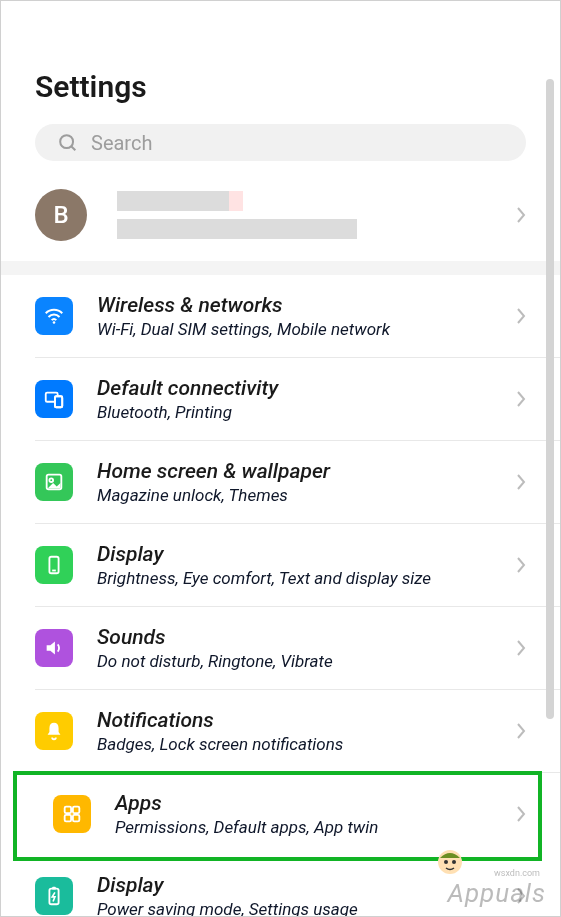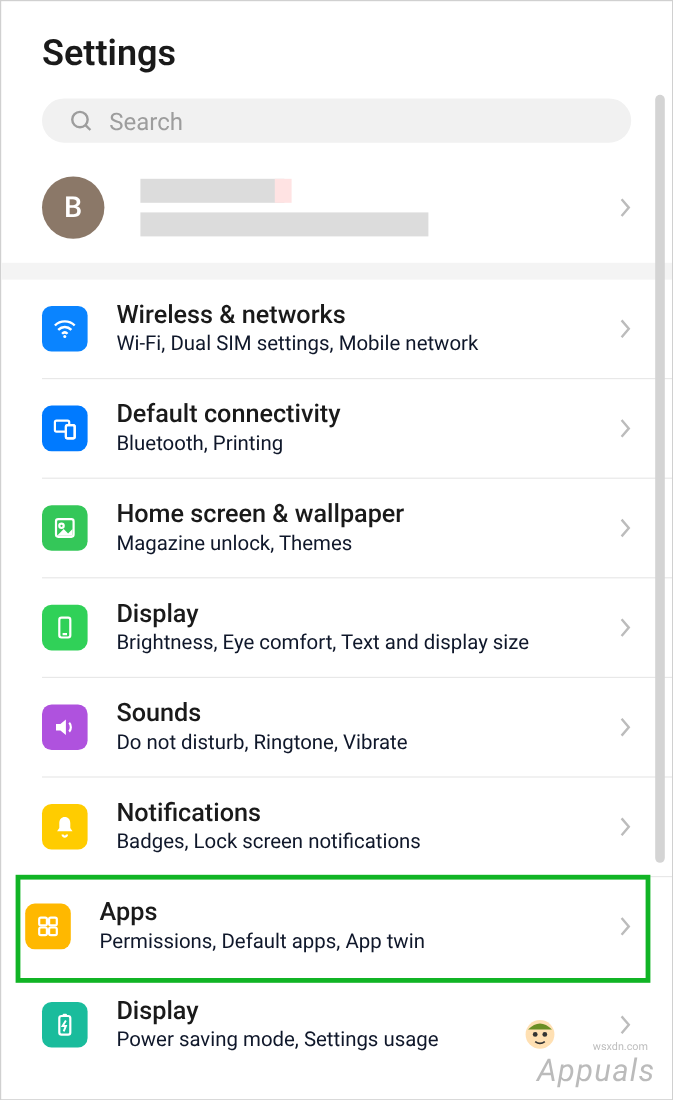--- a/index.html
+++ b/index.html
@@ -10,20 +10,21 @@
       font-family: -apple-system, BlinkMacSystemFont, "Segoe UI", Roboto, Arial, sans-serif;
       position: relative;
       overflow: hidden;
       border: 1px solid #d0d0d0;
     }
     .page-title {
       font-size: 30px;
       font-weight: 600;
       color: #1a1a1a;
       padding: 26px 16px 20px 34px;
+      margin-top: 42px;
     }
     .search-bar {
       margin: 0 34px 22px 34px;
       background: #f1f1f1;
       border-radius: 28px;
       height: 37px;
       display: flex;
       align-items: center;
       padding: 0 22px;
       cursor: text;
@@ -85,21 +86,21 @@
     .icon-box {
       width: 38px;
       height: 38px;
       border-radius: 8px;
       display: flex;
       align-items: center;
       justify-content: center;
       flex-shrink: 0;
       margin-right: 24px;
     }
-    .item-text { flex: 1; min-width: 0; }
+    .item-text { flex: 1; min-width: 0; font-style: italic; }
     .item-title {
       font-size: 21px;
       color: #1a1a1a;
       font-weight: 500;
       margin-bottom: 2px;
     }
     .item-sub {
       font-size: 17px;
       color: #0f172a;
     }
@@ -154,21 +155,21 @@
     .bg-blue2 { background: #007aff; }
     .bg-green { background: #34c759; }
     .bg-green2 { background: #30d158; }
     .bg-purple { background: #af52de; }
     .bg-yellow { background: #ffcc00; }
     .bg-orange { background: #ffb800; }
     .bg-teal { background: #1abc9c; }
     .apps-container {
       position: relative;
       margin-left: -34px;
-      padding-left: 20px;
+      padding-left: 52px;
     }
   </style>
 </head>
 <body>
 
 <div class="page-title">Settings</div>
 
 <div class="search-bar">
   <svg width="22" height="22" viewBox="0 0 24 24" fill="none" stroke="#9d9d9d" stroke-width="2.2">
       <circle cx="10.5" cy="10.5" r="7"></circle>

